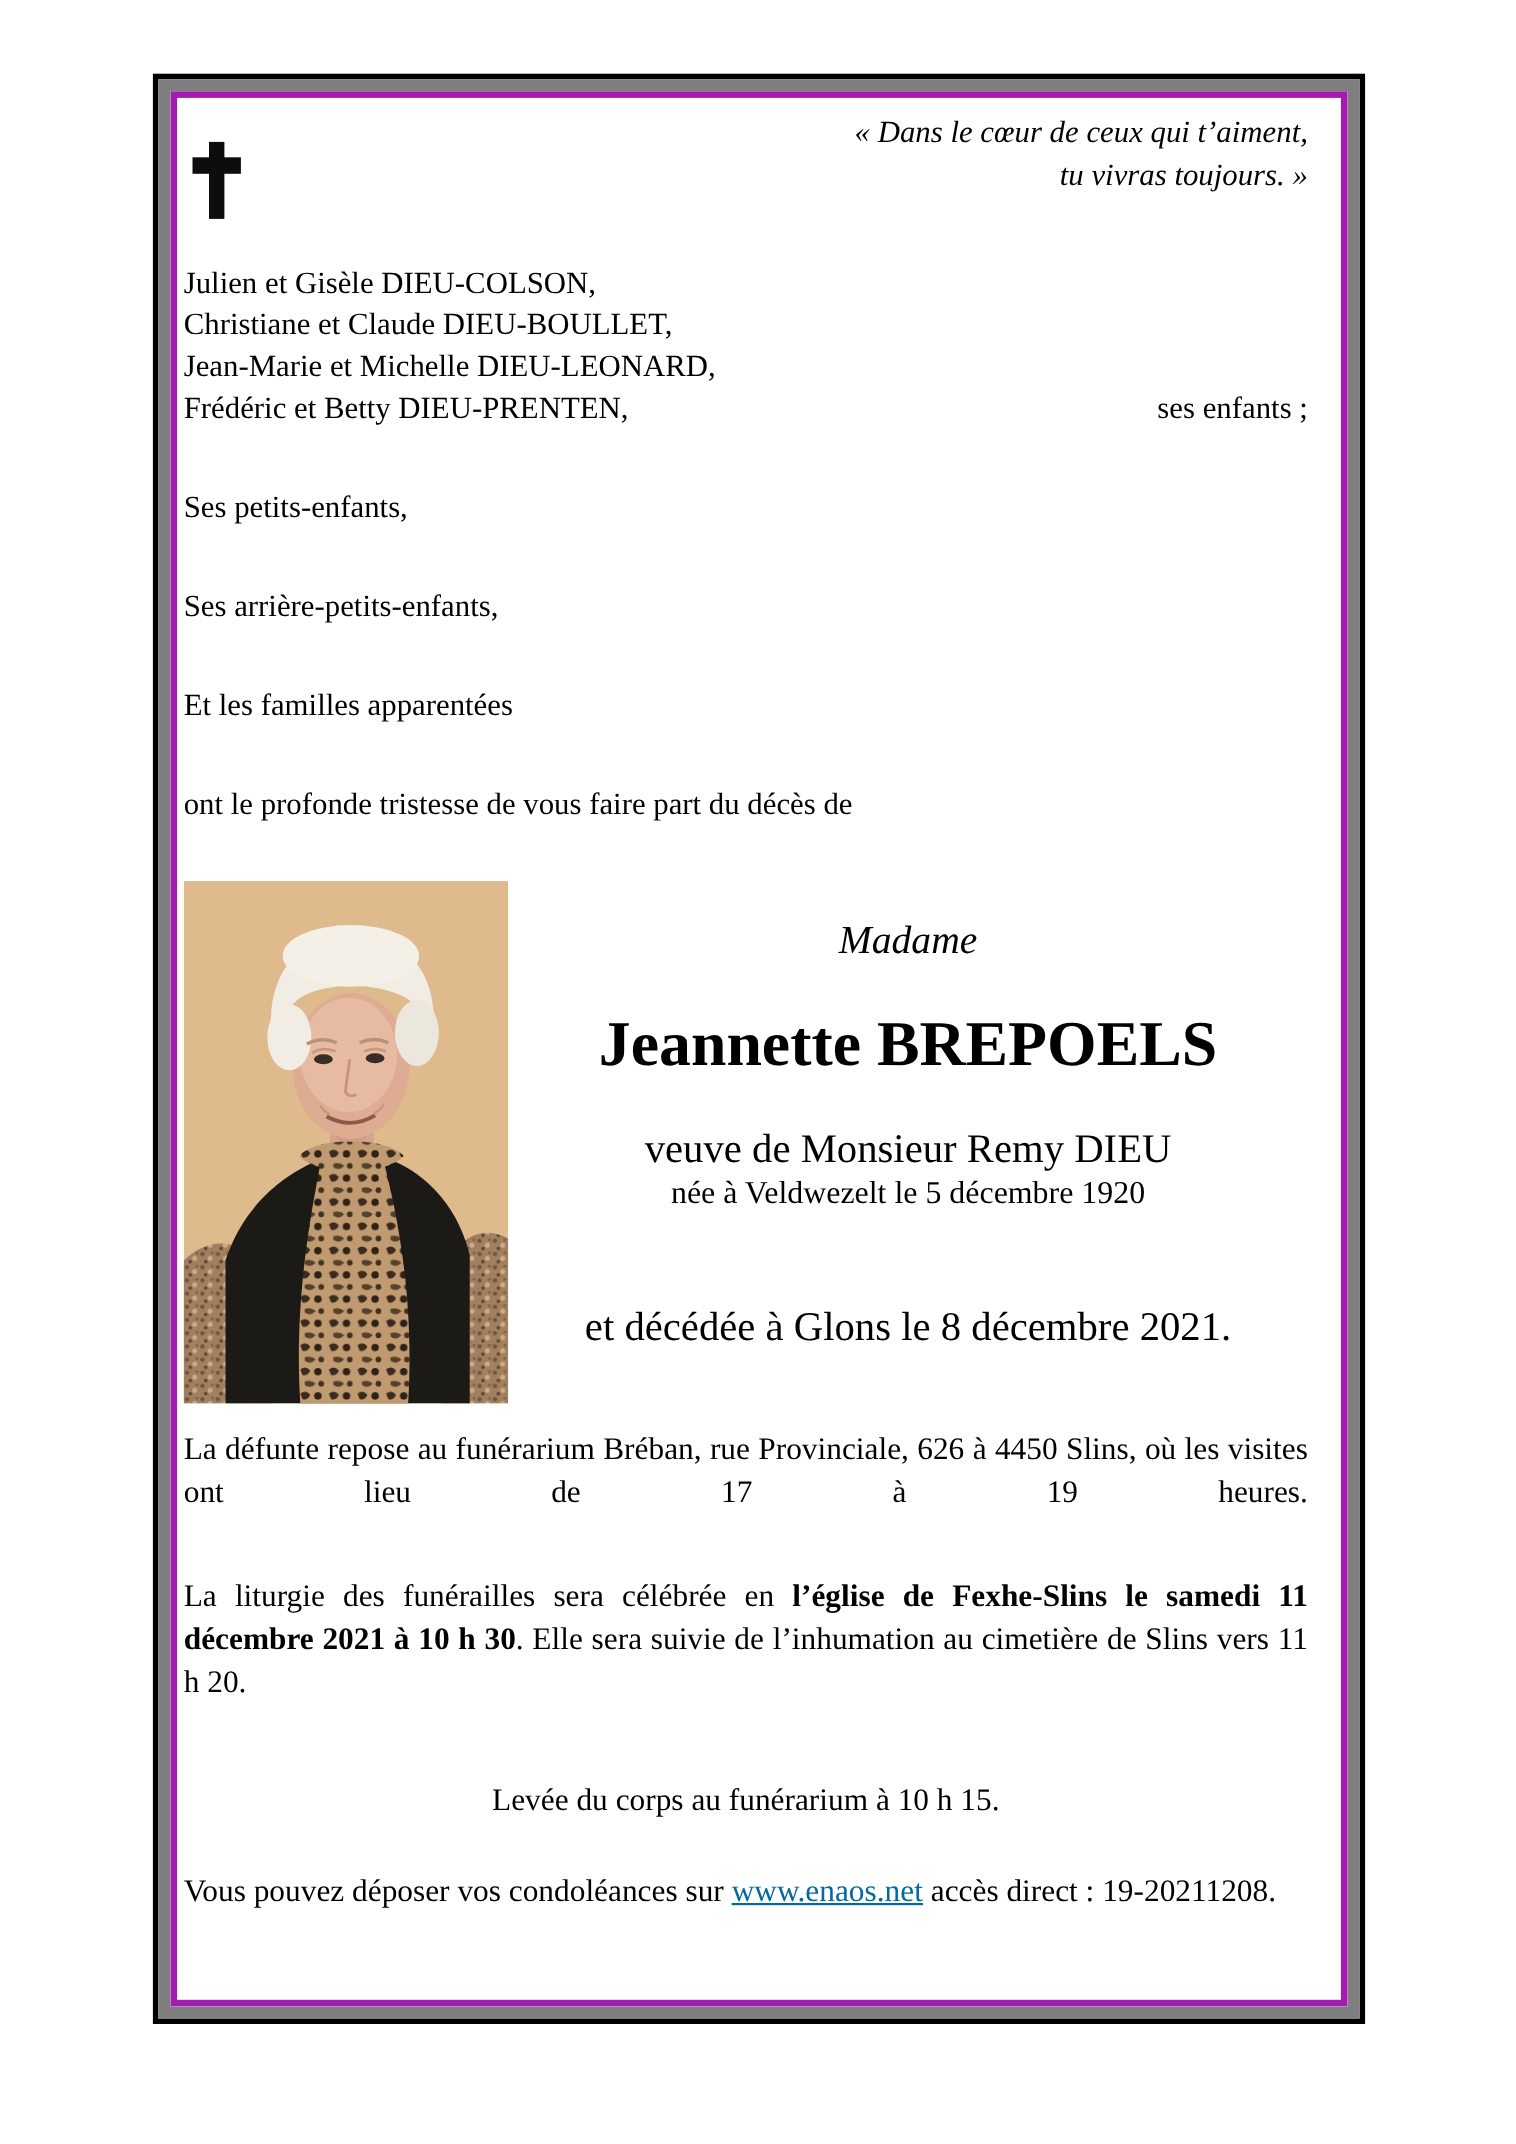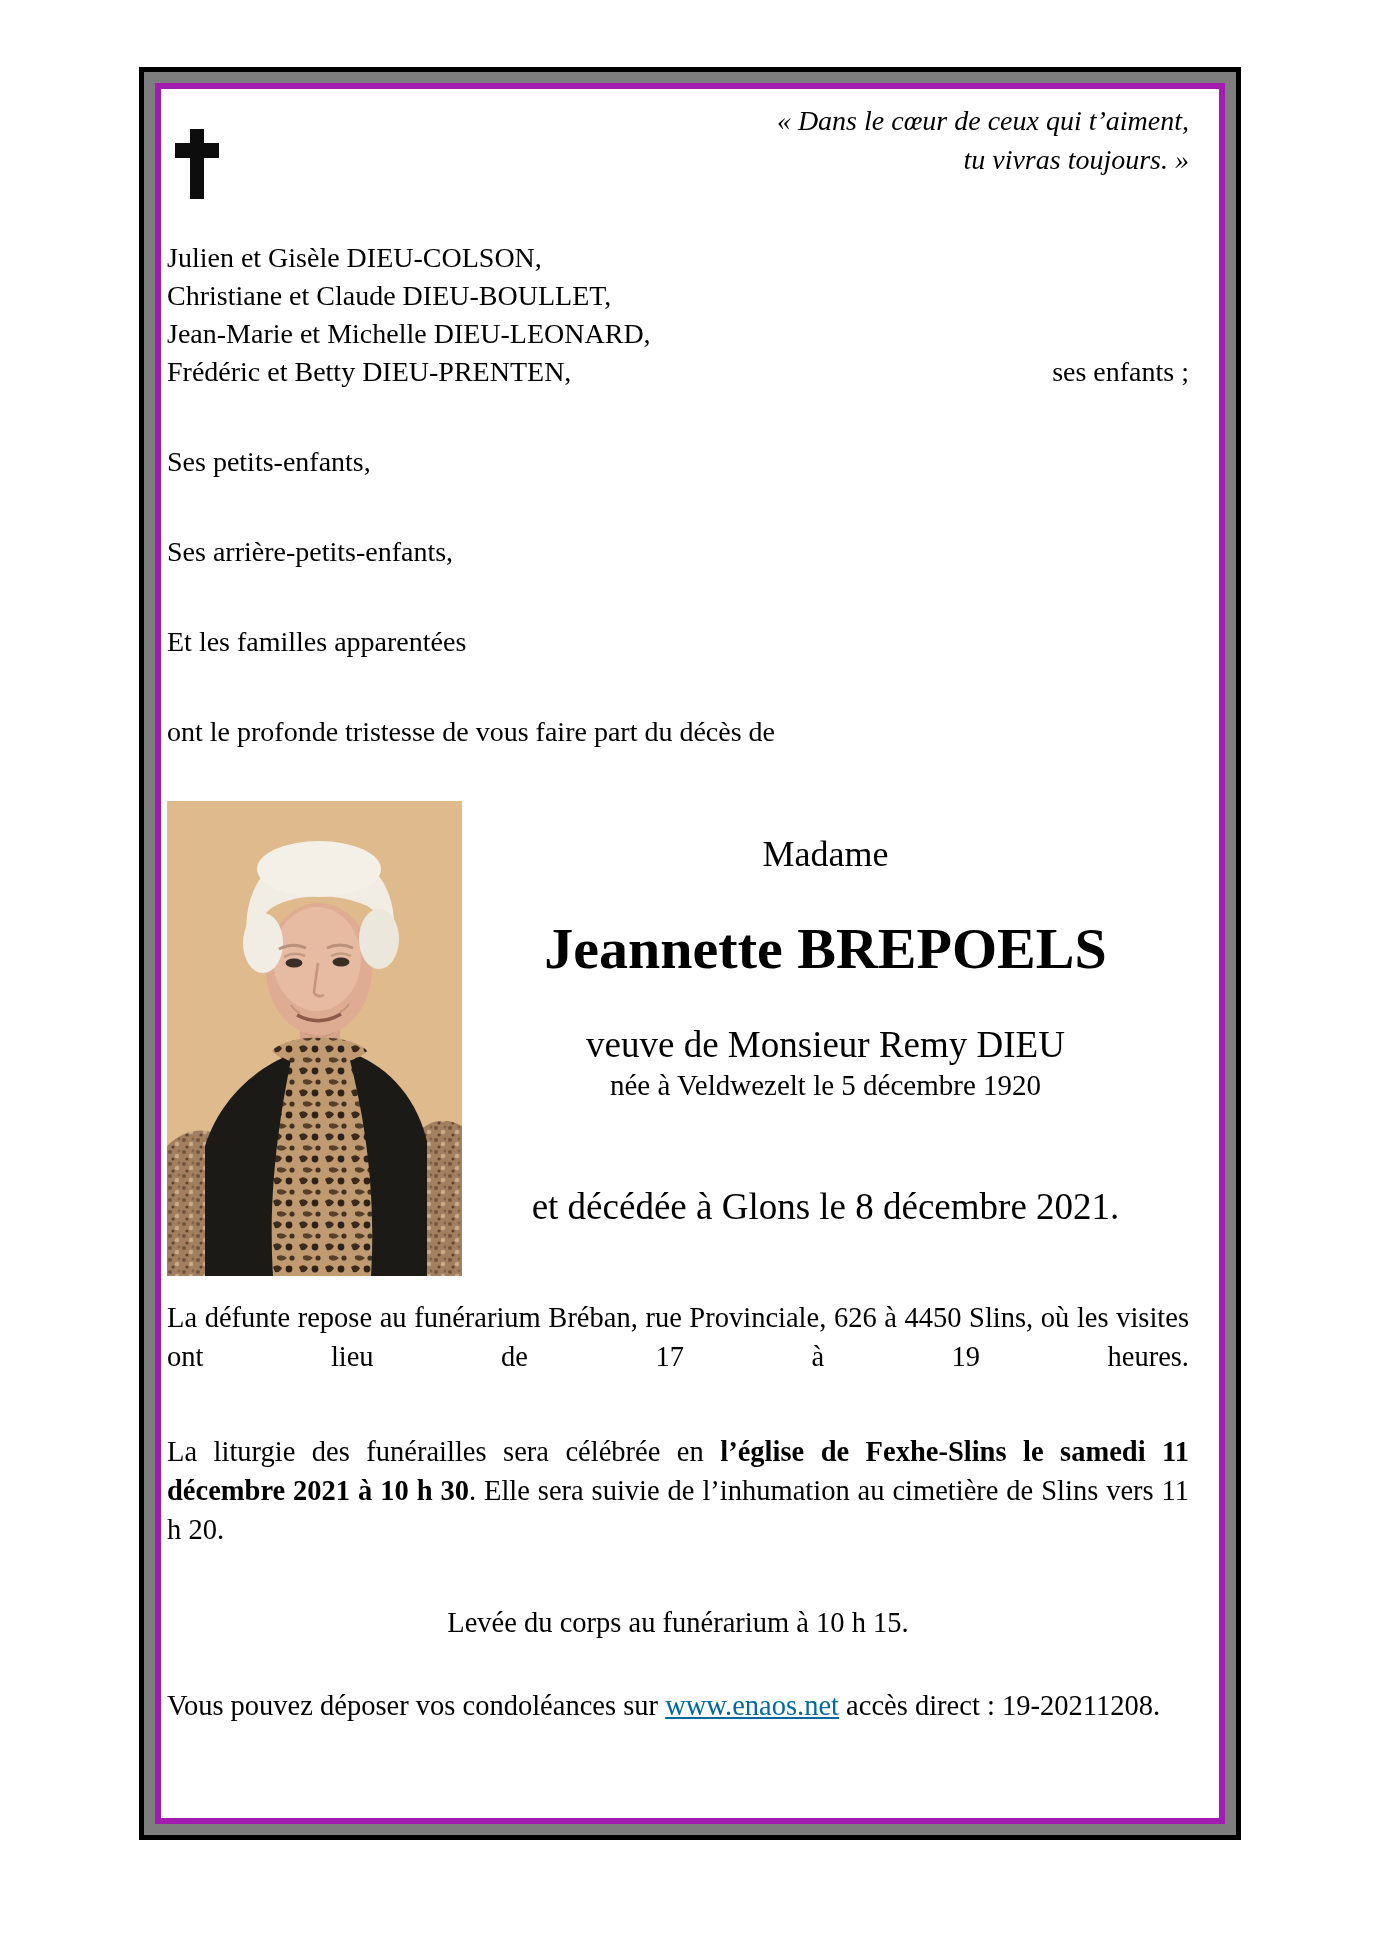--- a/index.html
+++ b/index.html
@@ -46,34 +46,34 @@
     margin-top: 2px;
   }
   .family-block { margin-top: 40px; }
   .family-line { line-height: 38px; }
   .family-last { display: flex; justify-content: space-between; line-height: 38px; }
   .solo { margin: 52px 0 0 0; line-height: 38px; }
   
   .deceased-row { display: flex; margin-top: 50px; }
   .portrait { flex: 0 0 295px; width: 295px; height: 475px; display: block; }
   .deceased-col { flex: 1 1 auto; text-align: center; }
-  .madame { font-size: 36px; line-height: 42px; margin-top: 32px; }
+  .madame { font-size: 36px; line-height: 42px; margin-top: 32px; font-style: italic; }
   .big-name { font-size: 58px; line-height: 64px; font-weight: bold; margin-top: 42px; }
   .widow { font-size: 37px; line-height: 44px; margin-top: 42px; }
   .born { font-size: 29px; line-height: 36px; }
   .died { font-size: 37px; line-height: 36px; margin-top: 86px; }
   
   .para {
     margin: 46px 0 0 0;
     font-size: 28.5px; line-height: 39px;
     text-align: justify;
   }
   .para.force-last { text-align-last: justify; margin-top: 22px; }
   .para-2 { margin-top: 56px; }
-  .levee { margin: 54px 0 0 0; font-size: 28.5px; line-height: 39px; text-align: center; }
+  .levee { margin: 68px 0 0 0; font-size: 28.5px; line-height: 39px; text-align: center; }
   .para-3 { margin-top: 44px; }
   .bold { font-weight: bold; }
   .link { text-decoration: underline; cursor: pointer; }
 </style>
 </head>
 <body>
 
 <div class="page">
   <div class="frame-outer">
     <div class="frame-mid">

